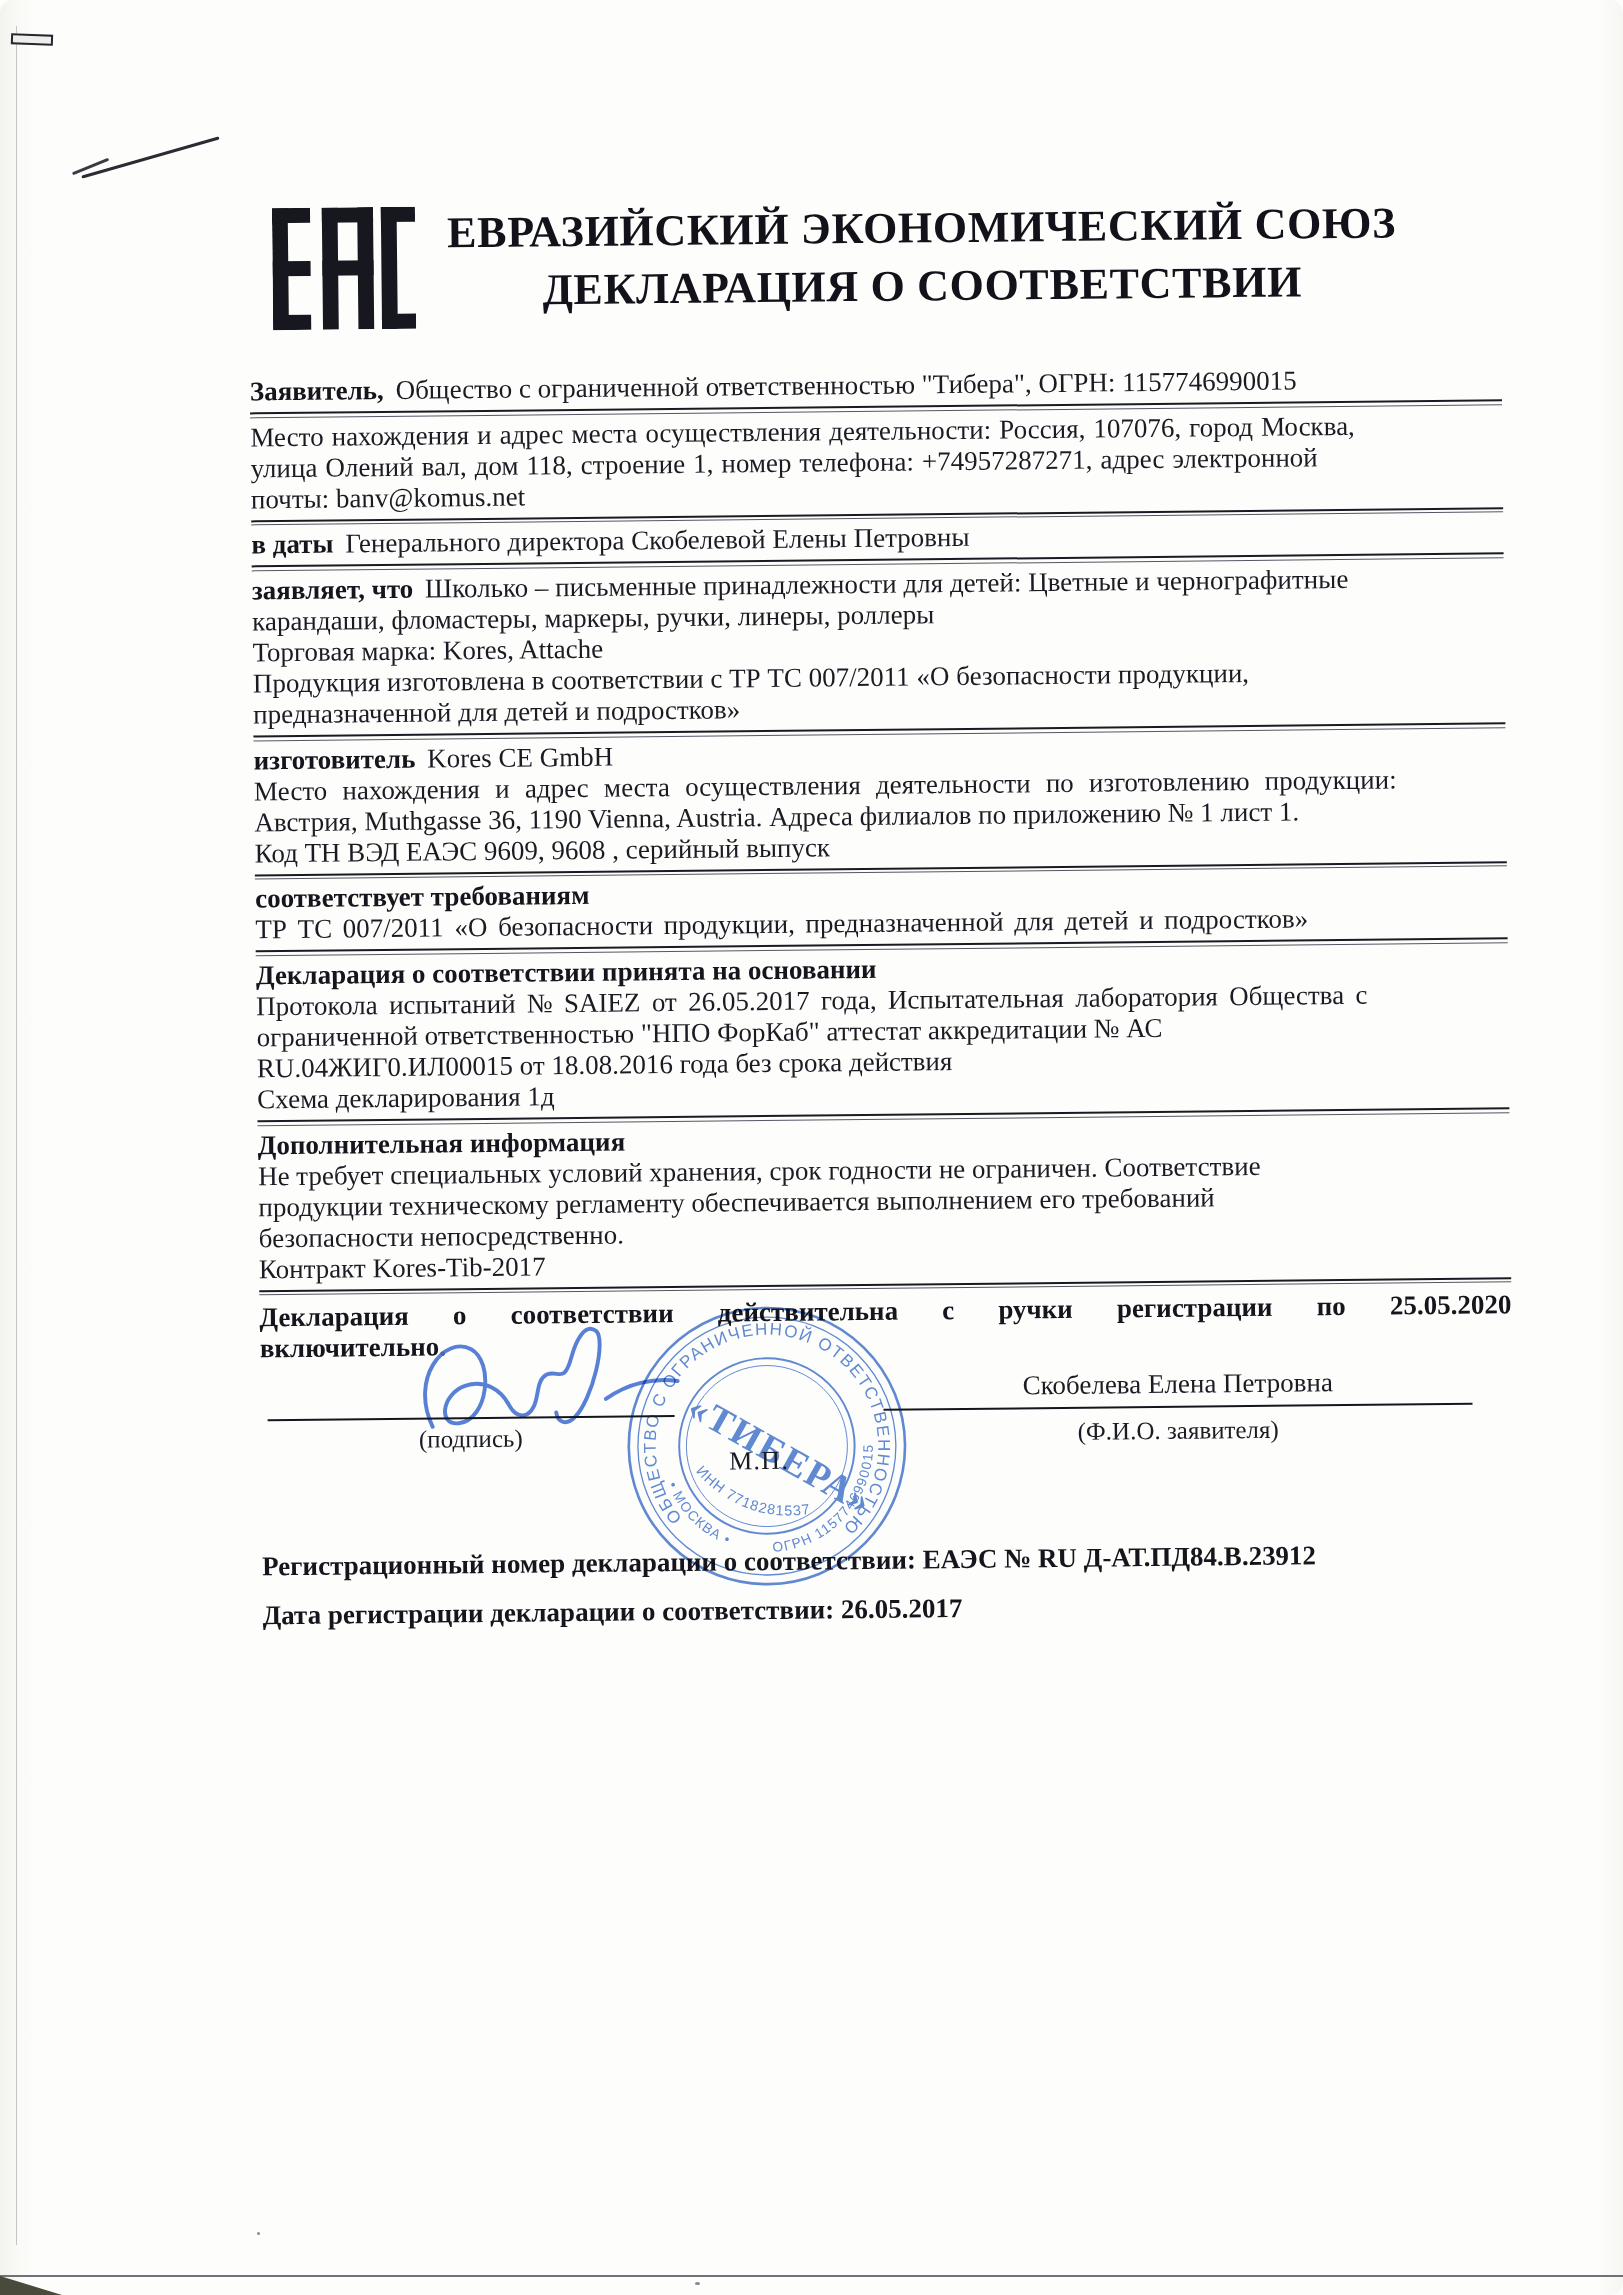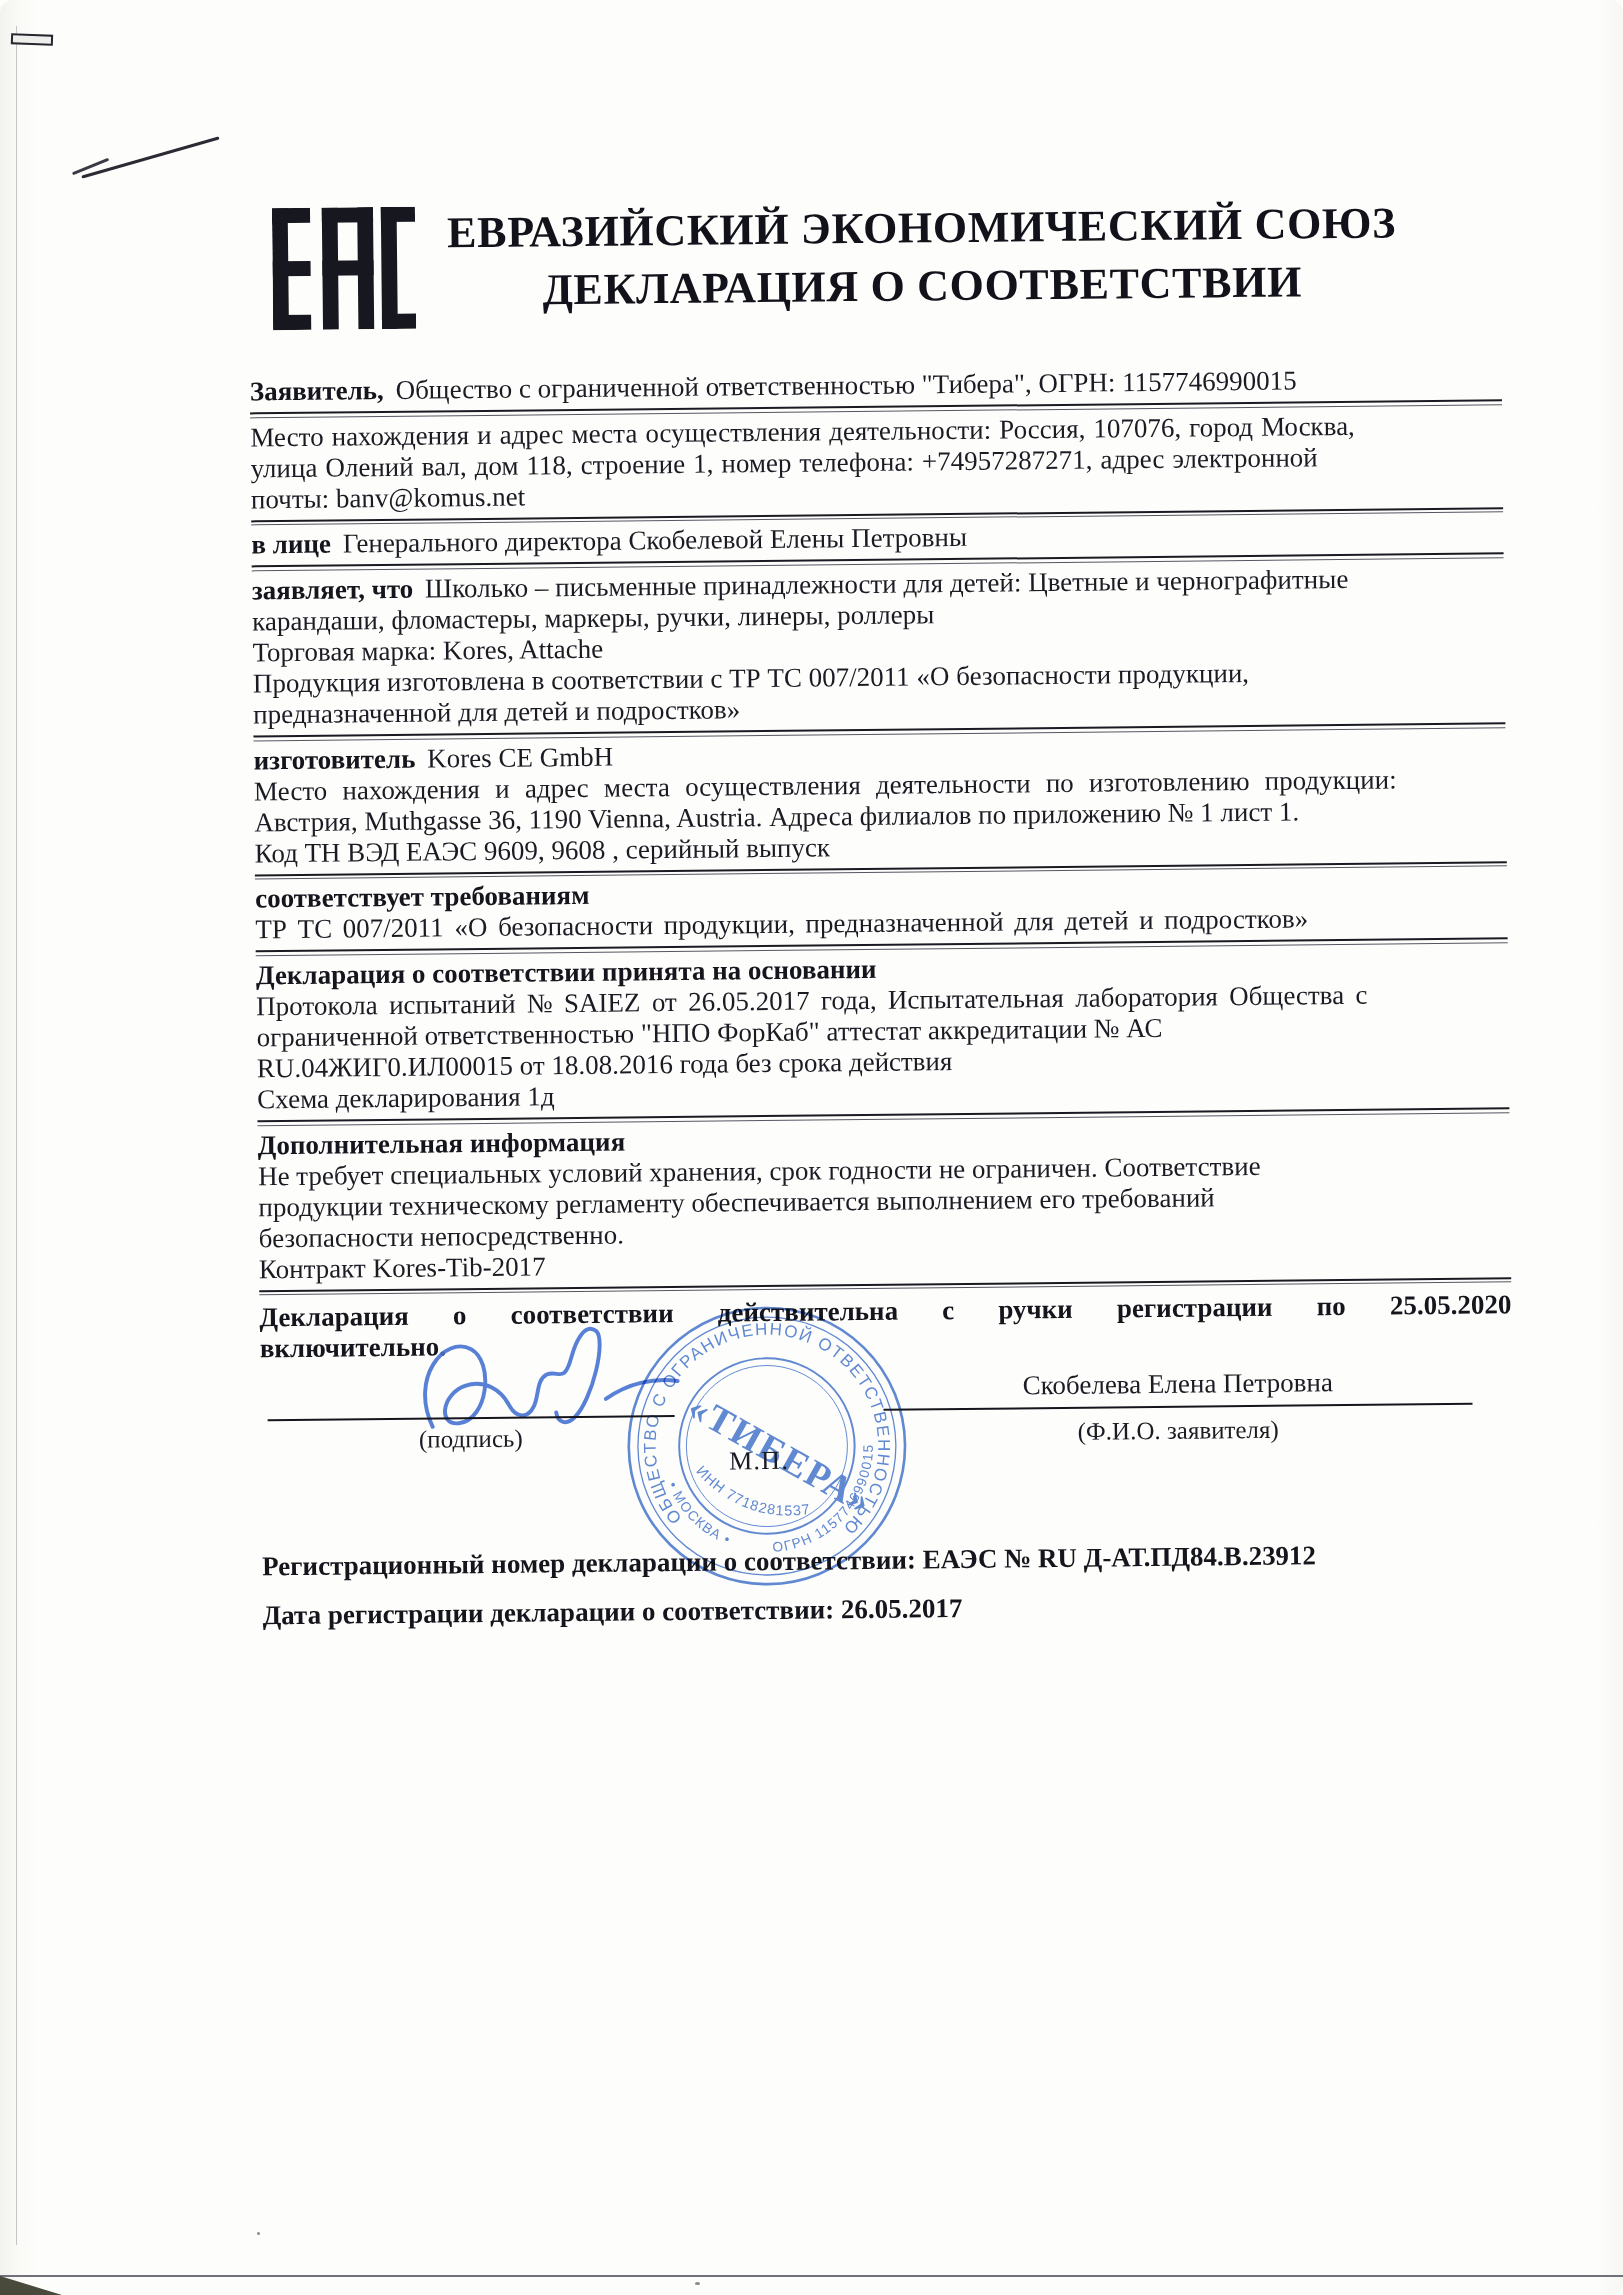--- a/index.html
+++ b/index.html
@@ -97,21 +97,21 @@
       <div class="sep"></div>
 
       <div class="row">
         <div class="ln ws2">Место нахождения и адрес места осуществления деятельности: Россия, 107076, город Москва,</div>
         <div class="ln ws2">улица Олений вал, дом 118, строение 1, номер телефона: +74957287271, адрес электронной</div>
         <div class="ln">почты: banv@komus.net</div>
       </div>
       <div class="sep"></div>
 
       <div class="row">
-        <div class="ln"><span class="lbl">в лице</span><span>Генерального директора Скобелевой Елены Петровны</span></div>
+        <div class="ln"><span class="lbl">в даты</span><span>Генерального директора Скобелевой Елены Петровны</span></div>
       </div>
       <div class="sep"></div>
 
       <div class="row">
         <div class="ln"><span class="lbl">заявляет, что</span><span>Школько – письменные принадлежности для детей: Цветные и чернографитные</span></div>
         <div class="ln">карандаши, фломастеры, маркеры, ручки, линеры, роллеры</div>
         <div class="ln">Торговая марка: Kores, Attache</div>
         <div class="ln">Продукция изготовлена в соответствии с ТР ТС 007/2011 «О безопасности продукции,</div>
         <div class="ln">предназначенной для детей и подростков»</div>
       </div>

